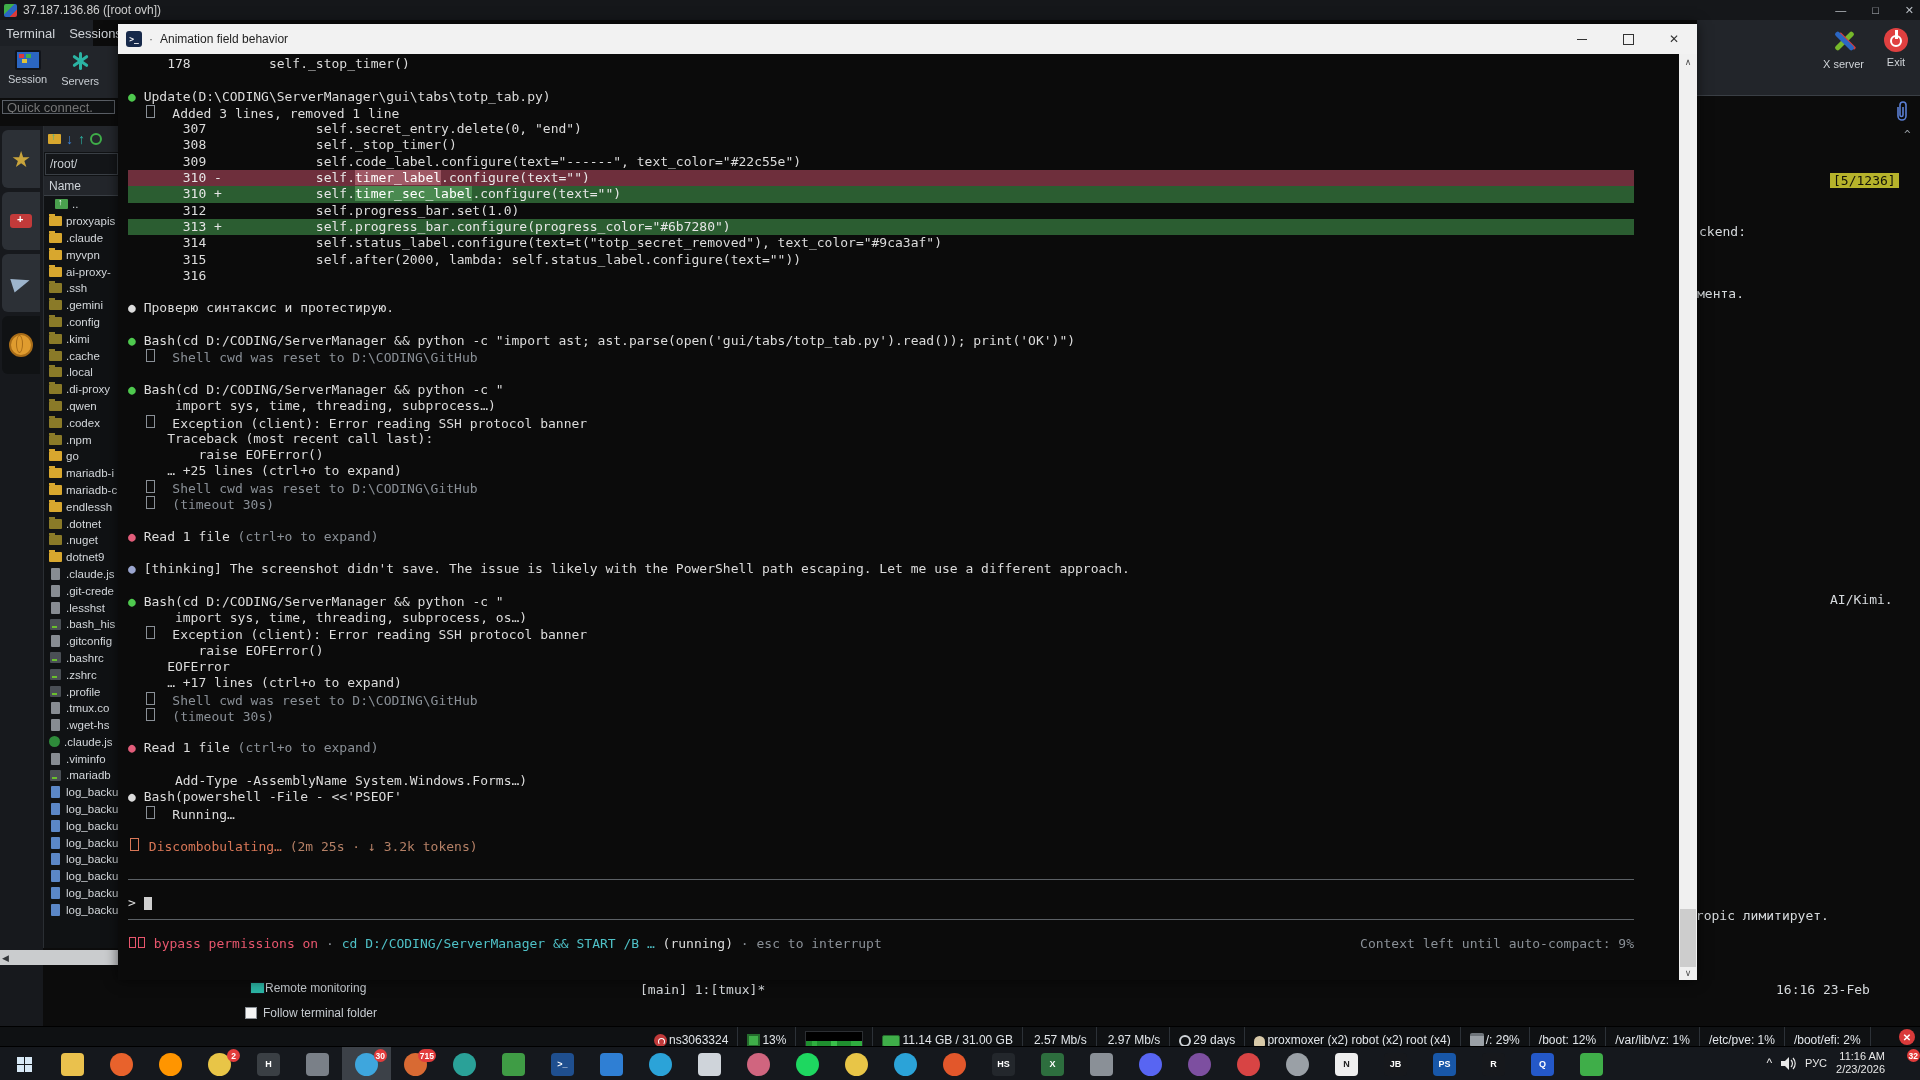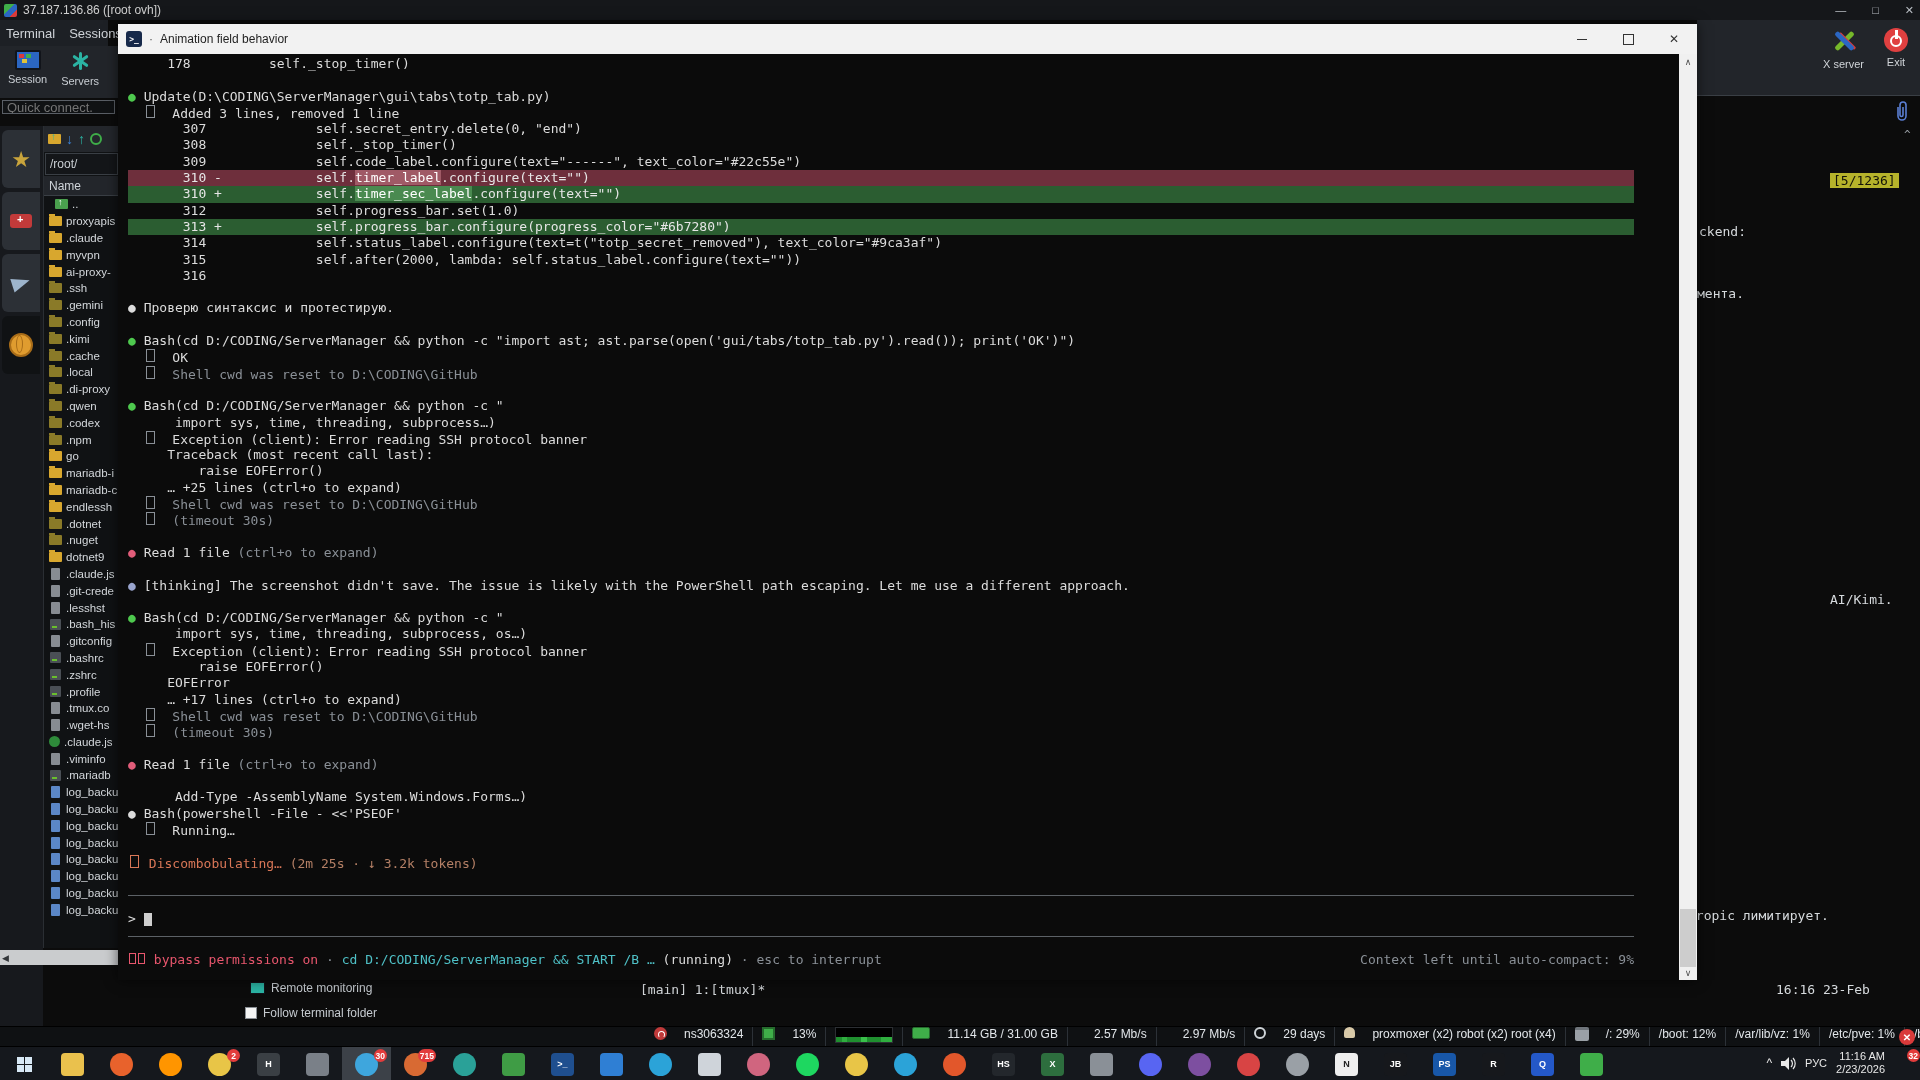--- a/index.html
+++ b/index.html
@@ -2,21 +2,21 @@
 <html><head>
 <meta charset="utf-8">
 <style>
   html,body{margin:0;padding:0;background:#000;}
   #screen{position:relative;width:1920px;height:1080px;overflow:hidden;background:#0c0c0c;font-family:"Liberation Sans",sans-serif;}
   
   .mx-titlebar{position:absolute;left:0;top:0;width:1920px;height:20px;background:#15171a;display:flex;align-items:center;gap:6px;padding-left:4px;box-sizing:border-box;}
   .mx-appicon{width:13px;height:13px;border-radius:2px;background:linear-gradient(135deg,#3fae49 0 40%,#2b66c2 40% 70%,#d93a3a 70%);}
   .mx-title{font-size:12px;color:#cfcfcf;}
   .mx-controls{position:absolute;right:6px;top:0;height:20px;display:flex;gap:26px;align-items:center;color:#b9bec4;font-size:11px;}
-  .mx-menubar{position:absolute;left:0;top:20px;width:108px;height:26px;background:#1d2025;color:#cfd3d8;font-size:13px;display:flex;gap:14px;align-items:center;padding-left:6px;box-sizing:border-box;}
+  .mx-menubar{position:absolute;left:0;top:20px;width:93px;height:26px;background:#1d2025;color:#cfd3d8;font-size:13px;display:flex;gap:14px;align-items:center;padding-left:6px;box-sizing:border-box;}
   .mx-toolbar{position:absolute;left:0;top:46px;width:118px;height:52px;background:#22252a;display:flex;gap:14px;padding:4px 8px 0;box-sizing:border-box;}
   .mx-tool{display:flex;flex-direction:column;align-items:center;gap:3px;font-size:11px;color:#c8cdd2;}
   .ic-session{width:22px;height:16px;background:#2b66c2;border:2px solid #11141a;border-radius:2px;position:relative;}
   .ic-session::after{content:"";position:absolute;left:2px;top:2px;width:5px;height:4px;background:#d93a3a;box-shadow:7px 0 0 #3fae49,3px 5px 0 #e0c23a;}
   .ic-servers{width:22px;height:22px;position:relative;}
   .ic-servers::before,.ic-servers::after{content:"";position:absolute;left:10px;top:2px;width:3px;height:18px;background:#2bb3a3;border-radius:2px;}
   .ic-servers::before{transform:rotate(55deg);}
   .ic-servers::after{transform:rotate(-55deg);box-shadow:0 0 0 0 #2bb3a3;}
   .ic-servers b{position:absolute;left:10px;top:2px;width:3px;height:18px;background:#2bb3a3;border-radius:2px;}
   .quick-connect{position:absolute;left:2px;top:100px;width:113px;height:14px;background:#101214;border:1px solid #5a5f66;color:#9aa0a6;font-size:13px;padding:0 4px;box-sizing:border-box;font-family:"Liberation Sans",sans-serif;}
@@ -48,28 +48,28 @@
   .fi.up{background:#4aa04e;margin-left:6px;}
   .fi.up::after{content:"↑";position:absolute;left:3px;top:-2px;color:#fff;font-size:9px;font-weight:bold;}
   .fi.doc{background:#878c92;width:9px;height:12px;flex-basis:9px;margin-left:2px;margin-right:6px;}
   .fi.sh{background:#4a4f55;width:11px;height:11px;flex-basis:11px;margin-left:1px;margin-right:5px;}
   .fi.sh::after{content:"";position:absolute;left:2px;bottom:2px;width:5px;height:2px;background:#6abf2e;}
   .fi.rec{background:#2e8b3a;border-radius:50%;width:11px;height:11px;flex-basis:11px;}
   .fi.log{background:#5b87c7;width:9px;height:12px;flex-basis:9px;margin-left:2px;margin-right:6px;}
   .hscroll{position:absolute;left:0;top:950px;width:118px;height:15px;background:#caccce;display:flex;align-items:center;}
   .hscroll span{font-size:9px;color:#33363a;padding-left:2px;}
   
-  .row-remote{position:absolute;left:250px;top:981px;display:flex;align-items:center;gap:6px;color:#c6cbd0;font-size:12px;}
+  .row-remote{position:absolute;left:250px;top:981px;display:flex;align-items:center;color:#c6cbd0;font-size:12px;}
   .row-follow{position:absolute;left:245px;top:1006px;display:flex;align-items:center;gap:6px;color:#c6cbd0;font-size:12px;}
   .cbx{width:12px;height:12px;background:#f4f4f4;border:1px solid #8a8f95;box-sizing:border-box;}
   .ic-remote{width:13px;height:10px;background:#2bb3a3;border:1px solid #11141a;}
   
   .statusbar{position:absolute;left:0;top:1026px;width:1920px;height:20px;background:#0f1113;border-top:1px solid #000;display:flex;align-items:center;}
   .sb-inner{display:flex;align-items:center;margin-left:645px;height:100%;}
-  .sseg{display:flex;align-items:flex-start;gap:17px;padding:0 9px;height:100%;border-right:1px solid #2c3137;font-size:12px;color:#e2e6ea;white-space:nowrap;}
+  .sseg{display:flex;align-items:flex-end;gap:2px;padding:0 9px;height:100%;border-right:1px solid #2c3137;font-size:12px;color:#e2e6ea;white-space:nowrap;}
   .si-debian{width:13px;height:13px;border-radius:50%;background:#c03a3a;position:relative;}
   .si-debian::after{content:"";position:absolute;left:4px;top:4px;width:5px;height:5px;border-radius:50%;border:1.5px solid #fff;border-bottom-color:transparent;}
   .si-cpu{width:13px;height:13px;background:#3fae49;border:2px solid #256b2d;box-sizing:border-box;}
   .si-graph{width:56px;height:14px;background:#000;border:1px solid #2c2f33;position:relative;overflow:hidden;}
   .si-graph::after{content:"";position:absolute;bottom:0;left:0;width:100%;height:5px;background:linear-gradient(90deg,#1f8f2f 0 10%,#2fae3f 10% 20%,#1f8f2f 20% 45%,#39c04a 45% 55%,#1f8f2f 55% 80%,#2fae3f 80%);}
   .si-ram{width:16px;height:10px;background:#3fae49;border-radius:2px;border:1px solid #256b2d;}
   .si-up{color:#2bb3a3;font-weight:bold;font-size:13px;}
   .si-down{color:#3b82d6;font-weight:bold;font-size:13px;}
   .si-clock{width:12px;height:12px;border-radius:50%;border:2px solid #cfd4d8;box-sizing:border-box;}
   .si-users{width:11px;height:11px;border-radius:50% 50% 2px 2px;background:#d8c9a8;}
@@ -421,21 +421,20 @@
           <div class="tl bg-add"><span class="c-dfw">       310 +            self.</span><span class="c-toka">timer_sec_label</span><span class="c-dfw">.configure(text="")</span></div>
           <div class="tl"><span class="c-w">       312              self.progress_bar.set(1.0)</span></div>
           <div class="tl bg-add"><span class="c-dfw">       313 +            self.progress_bar.configure(progress_color="#6b7280")</span></div>
           <div class="tl"><span class="c-w">       314              self.status_label.configure(text=t("totp_secret_removed"), text_color="#9ca3af")</span></div>
           <div class="tl"><span class="c-w">       315              self.after(2000, lambda: self.status_label.configure(text=""))</span></div>
           <div class="tl"><span class="c-w">       316</span></div>
           <div class="tl"></div>
           <div class="tl"><span class="c-w">● Проверю синтаксис и протестирую.</span></div>
           <div class="tl"></div>
           <div class="tl"><span class="c-g">● </span><span class="c-w">Bash(cd D:/CODING/ServerManager &amp;&amp; python -c "import ast; ast.parse(open('gui/tabs/totp_tab.py').read()); print('OK')")</span></div>
-          <div class="tl"><span class="c-w">  </span><span class="gbox box"></span><span class="c-w">  OK</span></div>
           <div class="tl"><span class="c-w">  </span><span class="gbox box"></span><span class="c-d">  Shell cwd was reset to D:\CODING\GitHub</span></div>
           <div class="tl"></div>
           <div class="tl"><span class="c-g">● </span><span class="c-w">Bash(cd D:/CODING/ServerManager &amp;&amp; python -c "</span></div>
           <div class="tl"><span class="c-w">      import sys, time, threading, subprocess…)</span></div>
           <div class="tl"><span class="c-w">  </span><span class="gbox box"></span><span class="c-w">  Exception (client): Error reading SSH protocol banner</span></div>
           <div class="tl"><span class="c-w">     Traceback (most recent call last):</span></div>
           <div class="tl"><span class="c-w">         raise EOFError()</span></div>
           <div class="tl"><span class="c-w">     … +25 lines (ctrl+o to expand)</span></div>
           <div class="tl"><span class="c-w">  </span><span class="gbox box"></span><span class="c-d">  Shell cwd was reset to D:\CODING\GitHub</span></div>
           <div class="tl"><span class="c-w">  </span><span class="gbox box"></span><span class="c-d">  (timeout 30s)</span></div>

